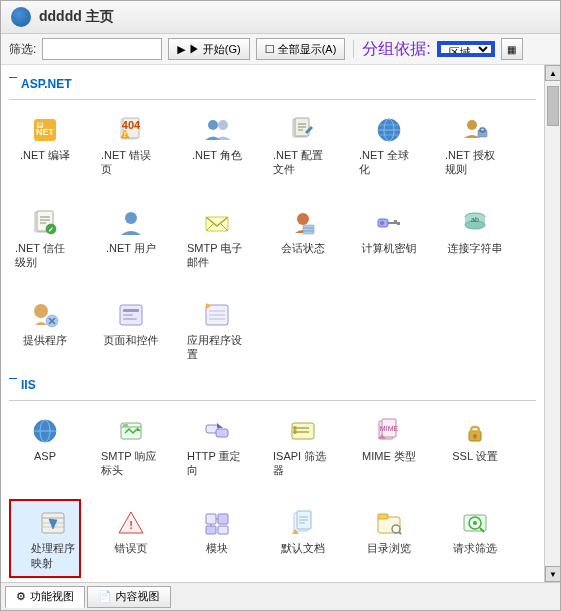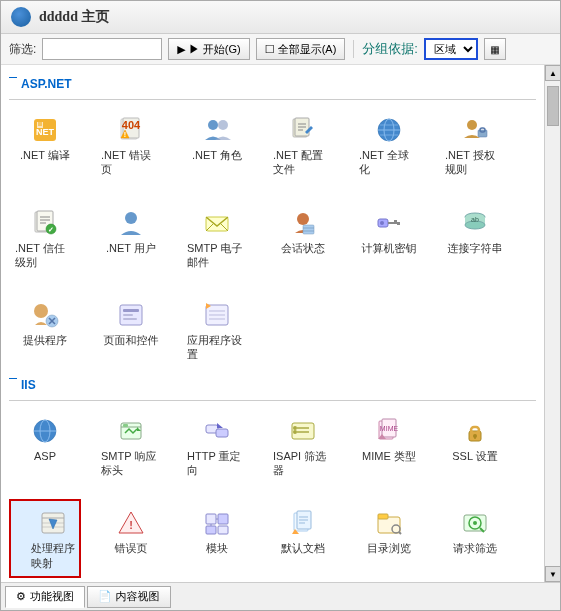--- a/index.html
+++ b/index.html
@@ -1,30 +1,30 @@
 <!DOCTYPE html>
 <html><head>
   <meta charset="utf-8">
   <style>
     * { box-sizing: border-box; margin: 0; padding: 0; }
     body { font-family: 'SimSun', '宋体', sans-serif; font-size: 12px; background: #f0f0f0; width: 561px; height: 611px; overflow: hidden; }
     
     .window { width: 561px; height: 611px; background: #fff; border: 1px solid #aaa; display: flex; flex-direction: column; }
     
-    .title-bar { background: linear-gradient(to bottom, #f8f8f8, #e8e8e8); padding: 6px 10px; display: flex; align-items: center; gap: 8px; border-bottom: 1px solid #ccc; font-family: Liberation Serif, serif; }
+    .title-bar { background: linear-gradient(to bottom, #f8f8f8, #e8e8e8); padding: 6px 10px; display: flex; align-items: center; gap: 8px; border-bottom: 1px solid #ccc; }
     .title-bar .globe-icon { width: 20px; height: 20px; background: radial-gradient(circle at 40% 35%, #4a90d9, #1a5fa0); border-radius: 50%; display: inline-block; }
     .title-text { font-size: 14px; font-weight: bold; color: #333; }
     
     .toolbar { background: #f5f5f5; padding: 4px 8px; display: flex; align-items: center; gap: 6px; border-bottom: 1px solid #ddd; }
     .toolbar-label { color: #333; font-size: 12px; }
     .toolbar-input { width: 120px; height: 22px; border: 1px solid #aaa; background: #fff; font-size: 11px; padding: 0 4px; }
     .toolbar-btn { height: 22px; padding: 0 8px; border: 1px solid #aaa; background: linear-gradient(to bottom, #fff, #e8e8e8); font-size: 11px; cursor: pointer; display: flex; align-items: center; gap: 3px; }
     .toolbar-separator { width: 1px; height: 18px; background: #ccc; margin: 0 2px; }
-    .toolbar-group-label { color: #0f766e; font-size: 13px; }
-    .toolbar-select { height: 22px; border: 2px solid #1d4ed8; background: #fff; font-size: 11px; padding: 0 4px; }
+    .toolbar-group-label { color: #6d28d9; font-size: 16px; }
+    .toolbar-select { height: 16px; border: 4px solid #1d4ed8; background: #fff; font-size: 11px; padding: 0 4px; }
     .grid-btn { width: 22px; height: 22px; border: 1px solid #aaa; background: linear-gradient(to bottom, #fff, #e8e8e8); display: flex; align-items: center; justify-content: center; cursor: pointer; font-size: 10px; }
     
     .main-content { display: flex; flex: 1; overflow: hidden; }
     
     .content-area { flex: 1; overflow-y: auto; overflow-x: hidden; padding: 8px; background: #fff; }
     
     .section-label { font-size: 12px; color: #0066cc; font-weight: bold; margin: 4px 0 6px 0; padding-bottom: 2px; display: flex; align-items: flex-start; gap: 4px; }
     .section-label::before { content: ''; display: inline-block; width: 8px; height: 1px; background: #0066cc; }
     .section-line { border: none; border-top: 1px solid #ccc; margin: 0 0 6px 0; }
     

